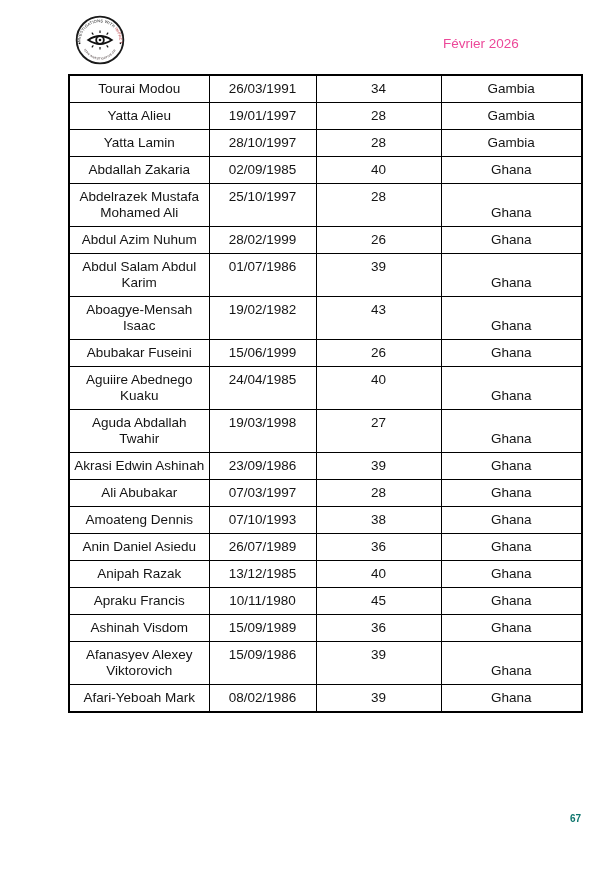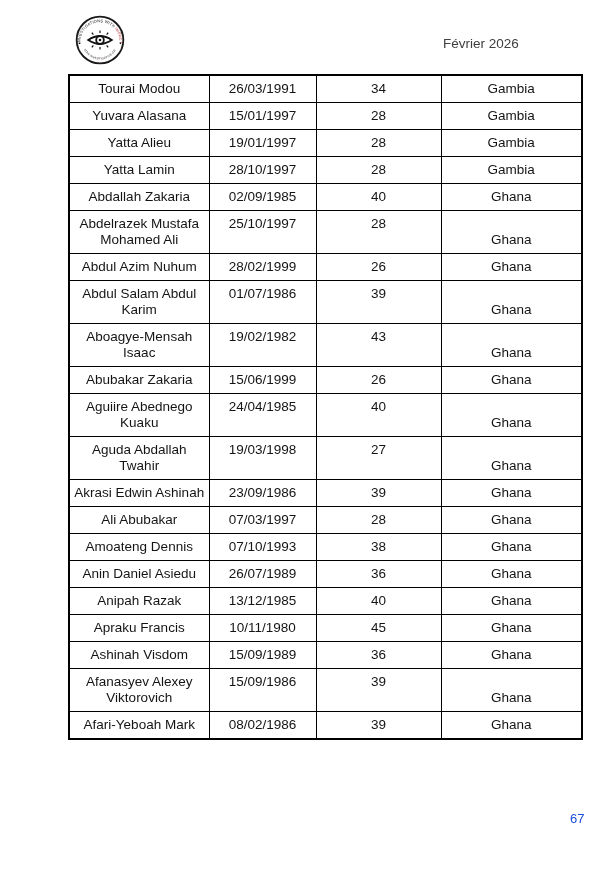--- a/index.html
+++ b/index.html
@@ -22,21 +22,21 @@
     top: 15px;
     width: 50px;
     height: 50px;
   }
   .header-date {
     position: absolute;
     left: 443px;
     top: 36px;
     font-size: 13.5px;
     line-height: 16px;
-    color: #404040;
+    color: #ec4899;
     white-space: nowrap;
   }
   .table-wrap {
     position: absolute;
     left: 68px;
     top: 74px;
     width: 563px;
   }
   table.roster {
     border-collapse: collapse;
@@ -55,23 +55,24 @@
     word-wrap: break-word;
   }
   table.roster td:nth-child(1) { vertical-align: middle; }
   table.roster td:nth-child(2) { vertical-align: top; }
   table.roster td:nth-child(3) { vertical-align: top; margin-left: 32px; }
   table.roster td:nth-child(4) { vertical-align: bottom; }
   .page-number {
     position: absolute;
     left: 570px;
     top: 811px;
-    font-size: 13px;
+    font-size: 10px;
     line-height: 16px;
-    color: #1d4ed8;
+    color: #0f766e;
+    font-weight: bold;
   }
 </style>
 </head>
 <body>
 
 <div class="page">
 
   <svg class="logo" viewBox="0 0 60 60">
     <circle cx="30" cy="30" r="28" fill="none" stroke="#1a1a1a" stroke-width="2.2"></circle>
     <defs>
@@ -112,26 +113,20 @@
         <col style="width:141px">
       </colgroup>
       <tbody>
           <tr>
             <td>Tourai Modou</td>
             <td>26/03/1991</td>
             <td>34</td>
             <td>Gambia</td>
           </tr>
           <tr>
-            <td>Yuvara Alasana</td>
-            <td>15/01/1997</td>
-            <td>28</td>
-            <td>Gambia</td>
-          </tr>
-          <tr>
             <td>Yatta Alieu</td>
             <td>19/01/1997</td>
             <td>28</td>
             <td>Gambia</td>
           </tr>
           <tr>
             <td>Yatta Lamin</td>
             <td>28/10/1997</td>
             <td>28</td>
             <td>Gambia</td>
@@ -160,21 +155,21 @@
             <td>39</td>
             <td>Ghana</td>
           </tr>
           <tr>
             <td>Aboagye-Mensah Isaac</td>
             <td>19/02/1982</td>
             <td>43</td>
             <td>Ghana</td>
           </tr>
           <tr>
-            <td>Abubakar Zakaria</td>
+            <td>Abubakar Fuseini</td>
             <td>15/06/1999</td>
             <td>26</td>
             <td>Ghana</td>
           </tr>
           <tr>
             <td>Aguiire Abednego Kuaku</td>
             <td>24/04/1985</td>
             <td>40</td>
             <td>Ghana</td>
           </tr>

